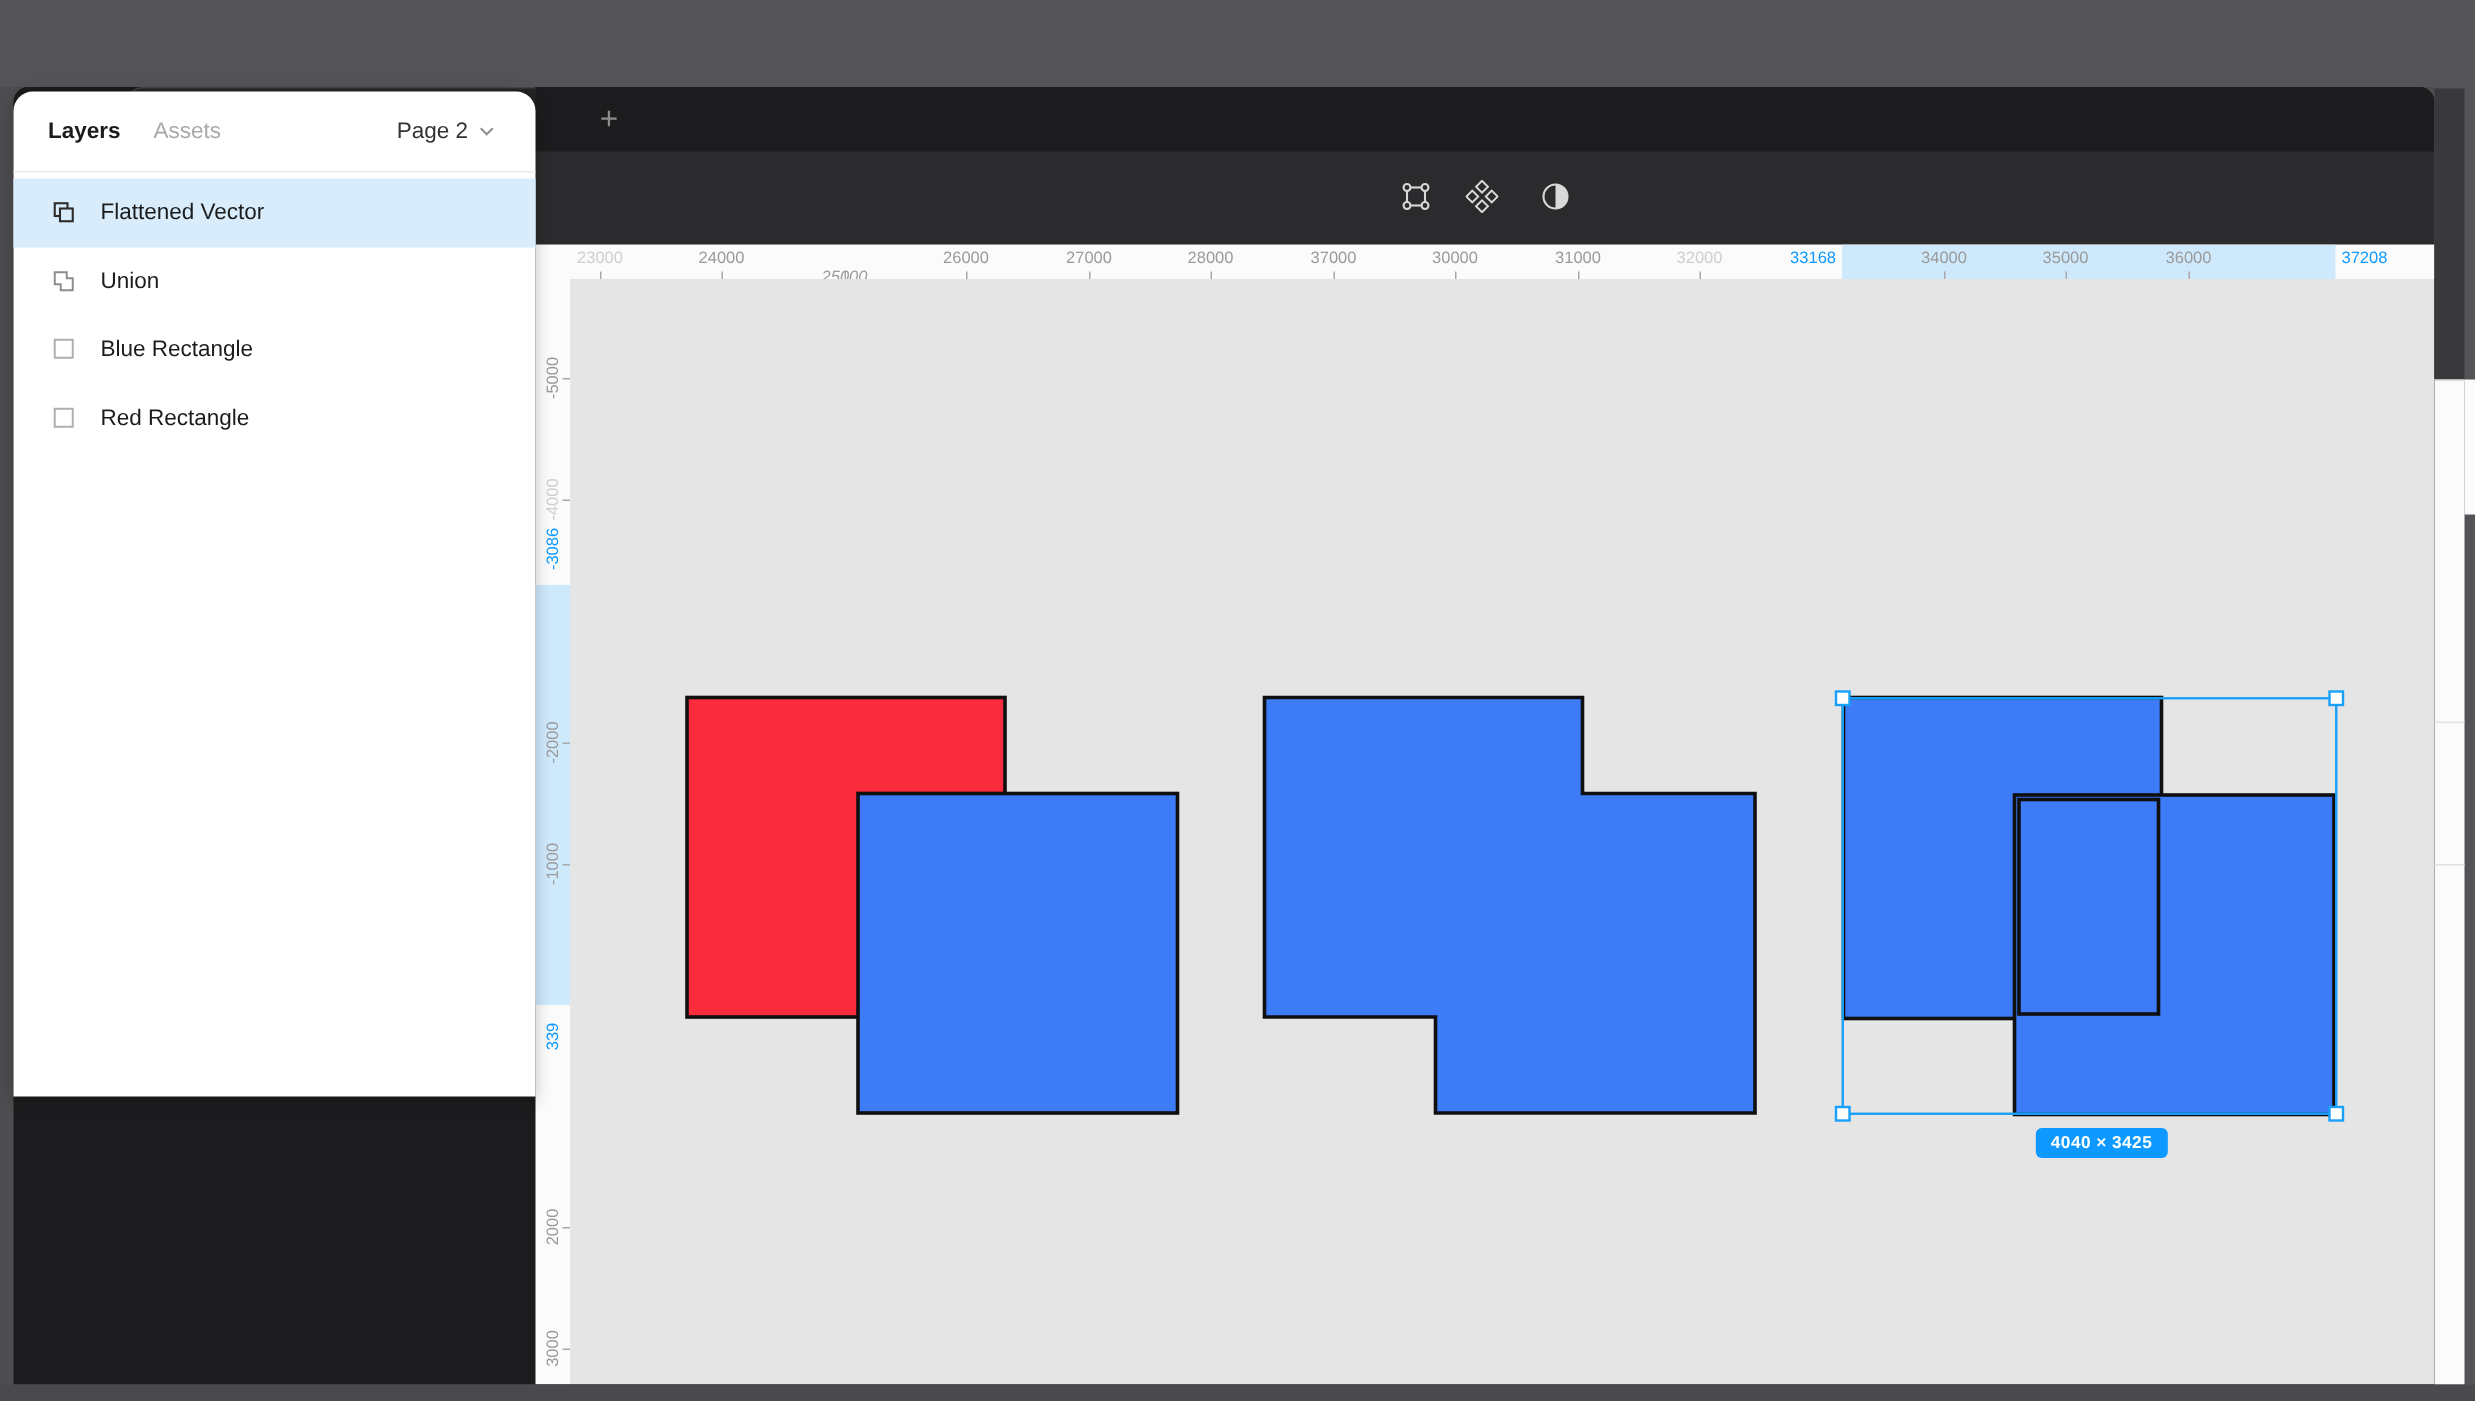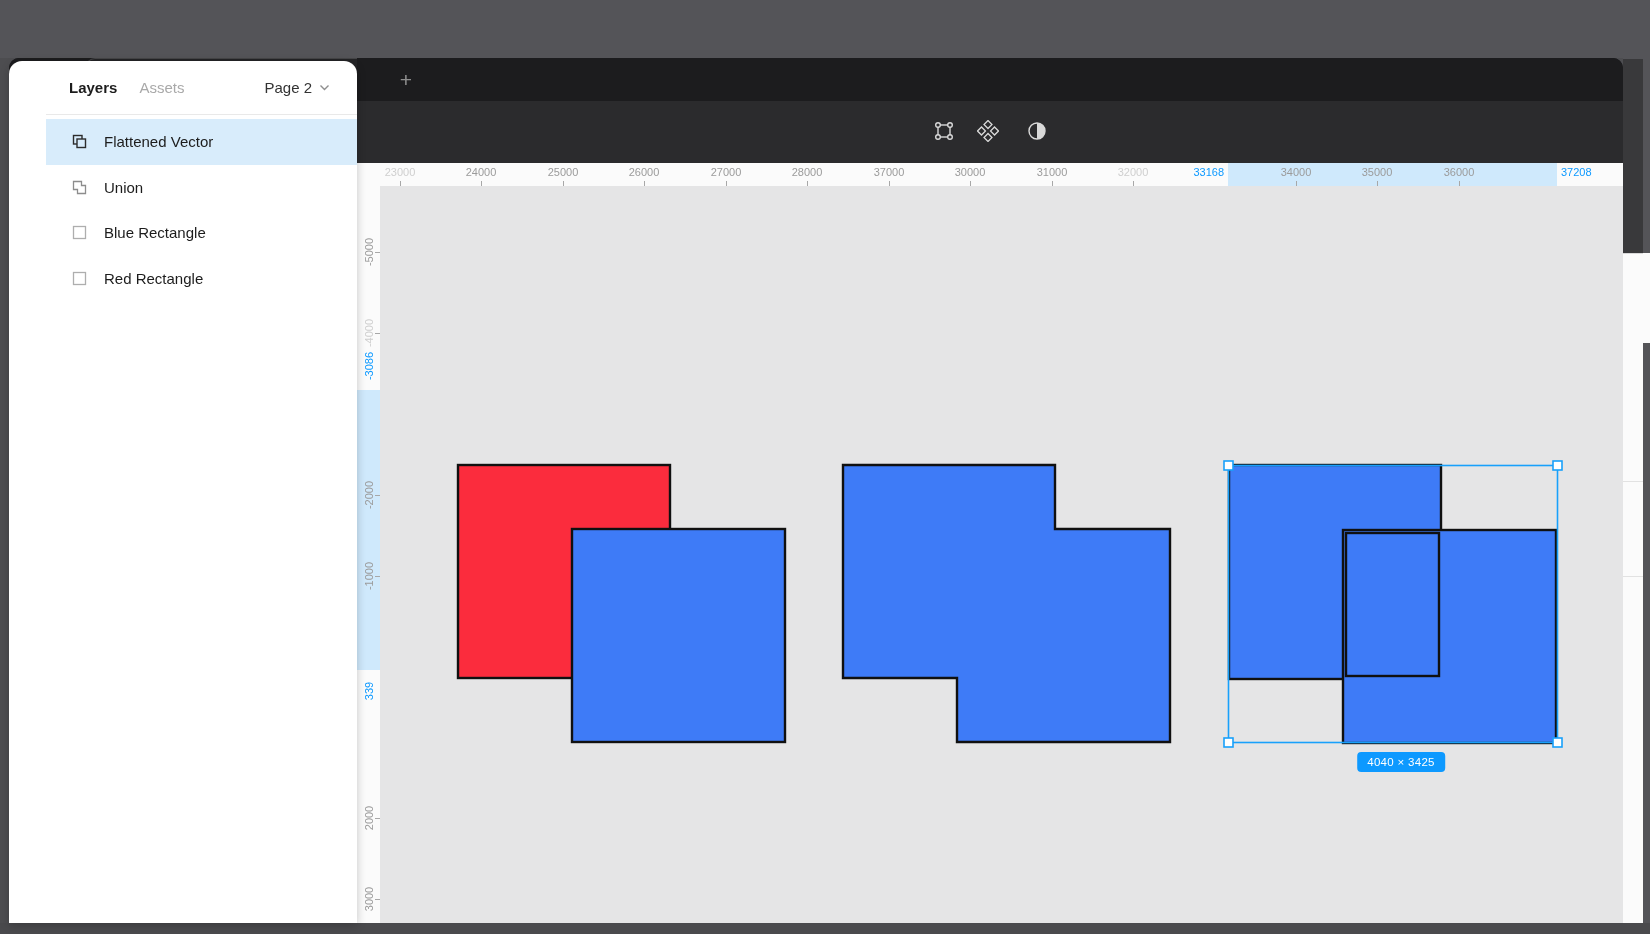--- a/index.html
+++ b/index.html
@@ -27,26 +27,26 @@
   .tick-v { position:absolute; right:0; height:1px; width:5px; background:#a8a8a8; }
   .rlabel { position:absolute; font-size:11px; color:#9b9b9b; white-space:nowrap; }
   .rlabel.faded { color:#cfcfcf; }
   .rlabel.sel { color:#0d99ff; }
   .rlabel-v { transform:translate(-50%,-50%) rotate(-90deg); left:50%; }
 
   
   #canvas { left:371px; top:128px; width:1243px; height:737px; background:#e5e5e6; overflow:hidden; }
   #canvas svg { position:absolute; left:0; top:0; }
   #dim-pill { left:1021px; top:566px; transform:translateX(-50%); background:#0d99ff; color:#fff;
-              font-size:11.5px; font-weight:normal; letter-spacing:.3px; height:20px; line-height:20px;
+              font-size:11.5px; font-weight:bold; letter-spacing:.3px; height:20px; line-height:20px;
               padding:0 10px; border-radius:4px; white-space:nowrap; }
 
   
-  #layers-panel { left:9px; top:61px; width:348px; height:862px; background:#ffffff; border-radius:13px 13px 0 0;
-                  box-shadow:0 2px 10px rgba(0,0,0,.22);padding-left:37px; }
+  #layers-panel { left:9px; top:61px; width:348px; height:670px; background:#ffffff; border-radius:13px 13px 0 0;
+                  box-shadow:0 2px 10px rgba(0,0,0,.22); }
   #panel-header { display:flex; align-items:center; height:53px; padding:0 27px 0 23px; }
   .panel-tab { font-size:15px; cursor:default; }
   .panel-tab.active { font-weight:bold; color:#1c1c1c; }
   .panel-tab.inactive { color:#a9a9a9; margin-left:22px; }
   #page-selector { margin-left:auto; display:flex; align-items:center; gap:7px; color:#333; font-size:15px; cursor:default; }
   #panel-divider { height:1px; background:#e9e9e9; }
   #layer-rows { padding-top:4px; }
   .layer-row { display:flex; align-items:center; height:45.5px; padding-left:26px; font-size:15px; color:#1c1c1c; cursor:default; }
   .layer-row.selected { background:#d8ecfb; }
   .layer-row .licon { width:15px; height:15px; margin-right:17px; flex:0 0 auto; display:flex; }
@@ -95,21 +95,21 @@
       </div>
     </div>
 
     <div class="abs" id="ruler-h">
         <div class="ruler-band" style="left:871px; top:0; width:329px; height:23px;"></div>
         <div class="tick-h" style="left:43px;"></div>
         <span class="rlabel faded" style="top:3px; left:43px; transform:translateX(-50%);">23000</span>
         <div class="tick-h" style="left:124px;"></div>
         <span class="rlabel " style="top:3px; left:124px; transform:translateX(-50%);">24000</span>
         <div class="tick-h" style="left:206px;"></div>
-        <span class="rlabel " style="top:3px; left:206px; transform:translateX(-50%);">25000</span>
+        <span class="rlabel " style="top:16px; left:206px; transform:translateX(-50%);font-style:italic;">25000</span>
         <div class="tick-h" style="left:287px;"></div>
         <span class="rlabel " style="top:3px; left:287px; transform:translateX(-50%);">26000</span>
         <div class="tick-h" style="left:369px;"></div>
         <span class="rlabel " style="top:3px; left:369px; transform:translateX(-50%);">27000</span>
         <div class="tick-h" style="left:450px;"></div>
         <span class="rlabel " style="top:3px; left:450px; transform:translateX(-50%);">28000</span>
         <div class="tick-h" style="left:532px;"></div>
         <span class="rlabel " style="top:3px; left:532px; transform:translateX(-50%);">37000</span>
         <div class="tick-h" style="left:613px;"></div>
         <span class="rlabel " style="top:3px; left:613px; transform:translateX(-50%);">30000</span>

